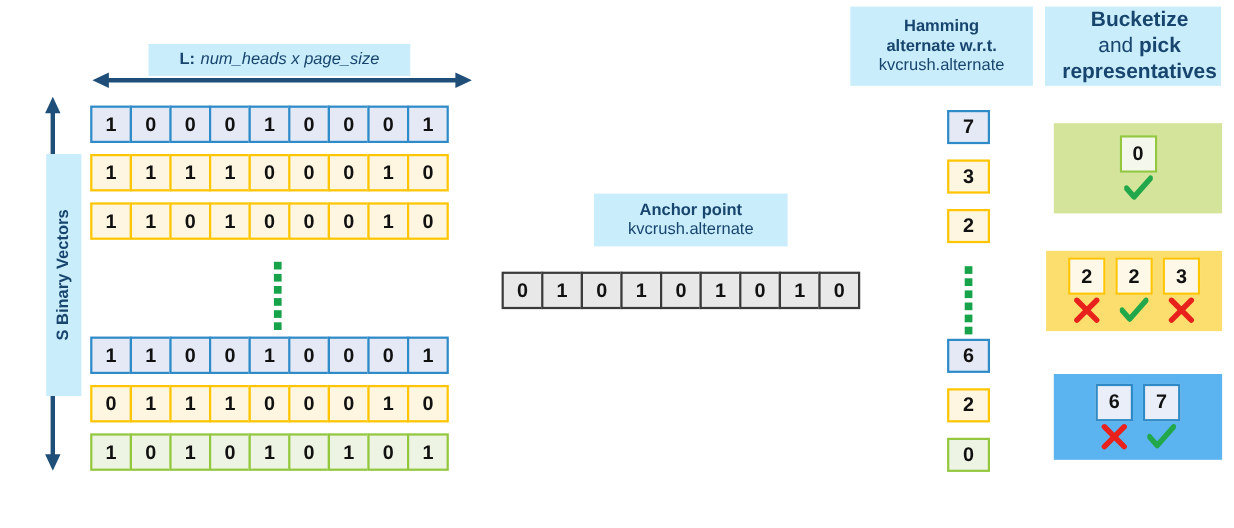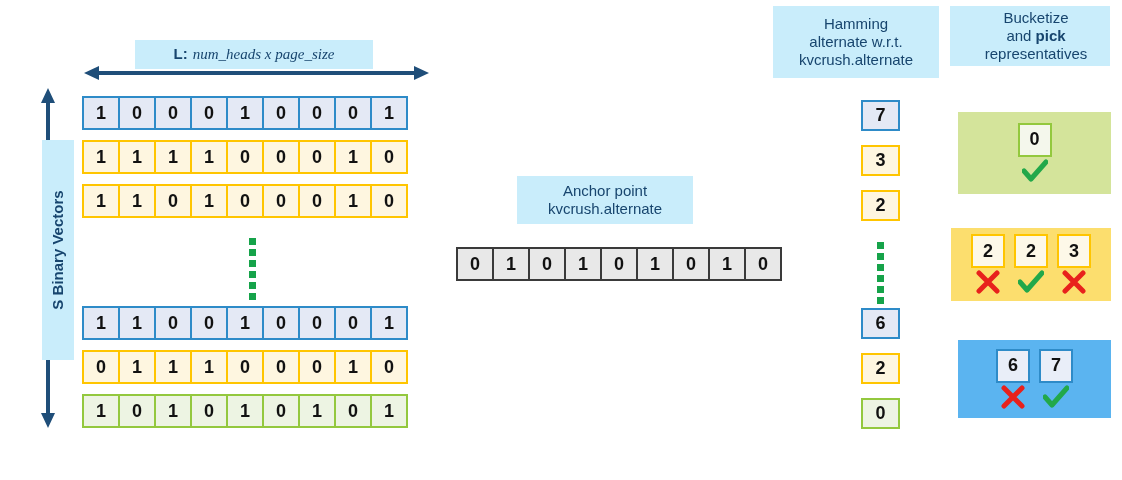--- a/index.html
+++ b/index.html
@@ -9,33 +9,33 @@
     color:#1F4E79;
   }
   .abs{position:absolute;box-sizing:border-box;}
 
   
   .chip{
     background:#C9EDFB;color:#17456E;
     display:flex;flex-direction:column;align-items:center;justify-content:center;
     text-align:center;line-height:1.22;
   }
-  .chip .b{font-weight:normal;}
+  .chip .b{font-weight:bold;}
   .chip .i{font-weight:normal;}
   .chip .mix{font-weight:normal;}
   .chip .mix b{font-weight:bold;}
 
   
   #l-chip{
     left:135px;top:40px;width:238px;height:29px;
     font-size:15px;
     flex-direction:row;
   }
   #l-chip .lbl{font-weight:bold;margin-right:5px;}
-  #l-chip .val{font-style:italic;font-family:Liberation Serif, serif;}
+  #l-chip .val{font-style:italic;}
 
   
   #h-arrow{left:84px;top:63px;width:345px;height:20px;}
   
   #v-arrow{left:38px;top:88px;width:20px;height:340px;}
 
   
   #s-chip{
     left:-52px;top:234px;width:220px;height:32px;
     transform:rotate(-90deg);transform-origin:center center;
@@ -54,36 +54,36 @@
   .c-blue .cell{border-color:#2E8BC8;background:#E4E9F5;}
   .c-yellow .cell{border-color:#FFC500;background:#FEF6E0;}
   .c-green .cell{border-color:#93C83E;background:#EDF4E3;}
   .c-gray .cell{border-color:#3A3A3A;background:#E8E8E8;}
 
   
   .dots{width:7px;display:flex;flex-direction:column;gap:4px;}
   .dots i{display:block;width:7px;height:7px;background:#16A34A;}
 
   
-  #anchor-chip{left:517px;top:176px;width:176px;height:48px;font-size:15px;}
+  #anchor-chip{left:540px;top:176px;width:176px;height:48px;font-size:15px;}
   #anchor-row{left:456px;top:247px;}
 
   
   #ham-chip{left:773px;top:6px;width:166px;height:72px;font-size:15px;}
   .hbox{
     width:39px;height:31px;box-sizing:border-box;border:2px solid;
     display:flex;align-items:center;justify-content:center;
     font-size:18px;font-weight:bold;color:#111111;
   }
   .h-blue{border-color:#2E8BC8;background:#E4E9F5;}
   .h-yellow{border-color:#FFC500;background:#FEF6E0;}
   .h-green{border-color:#93C83E;background:#EDF4E3;}
 
   
-  #buck-chip{left:950px;top:6px;width:160px;height:60px;font-size:15px;padding-left:12px;}
+  #buck-chip{left:950px;top:6px;width:160px;height:72px;font-size:19px;padding-left:12px;}
   .bucket{display:flex;flex-direction:column;align-items:center;justify-content:center;}
   .bucket .items{display:flex;gap:9px;}
   .bucket .marks{display:flex;gap:9px;margin-top:1px;}
   .bbox{
     width:34px;height:34px;box-sizing:border-box;border:2px solid;
     display:flex;align-items:center;justify-content:center;
     font-size:18px;font-weight:bold;color:#111111;
   }
   .mark{width:34px;height:26px;display:flex;align-items:center;justify-content:center;}
   .mark svg{display:block;}

